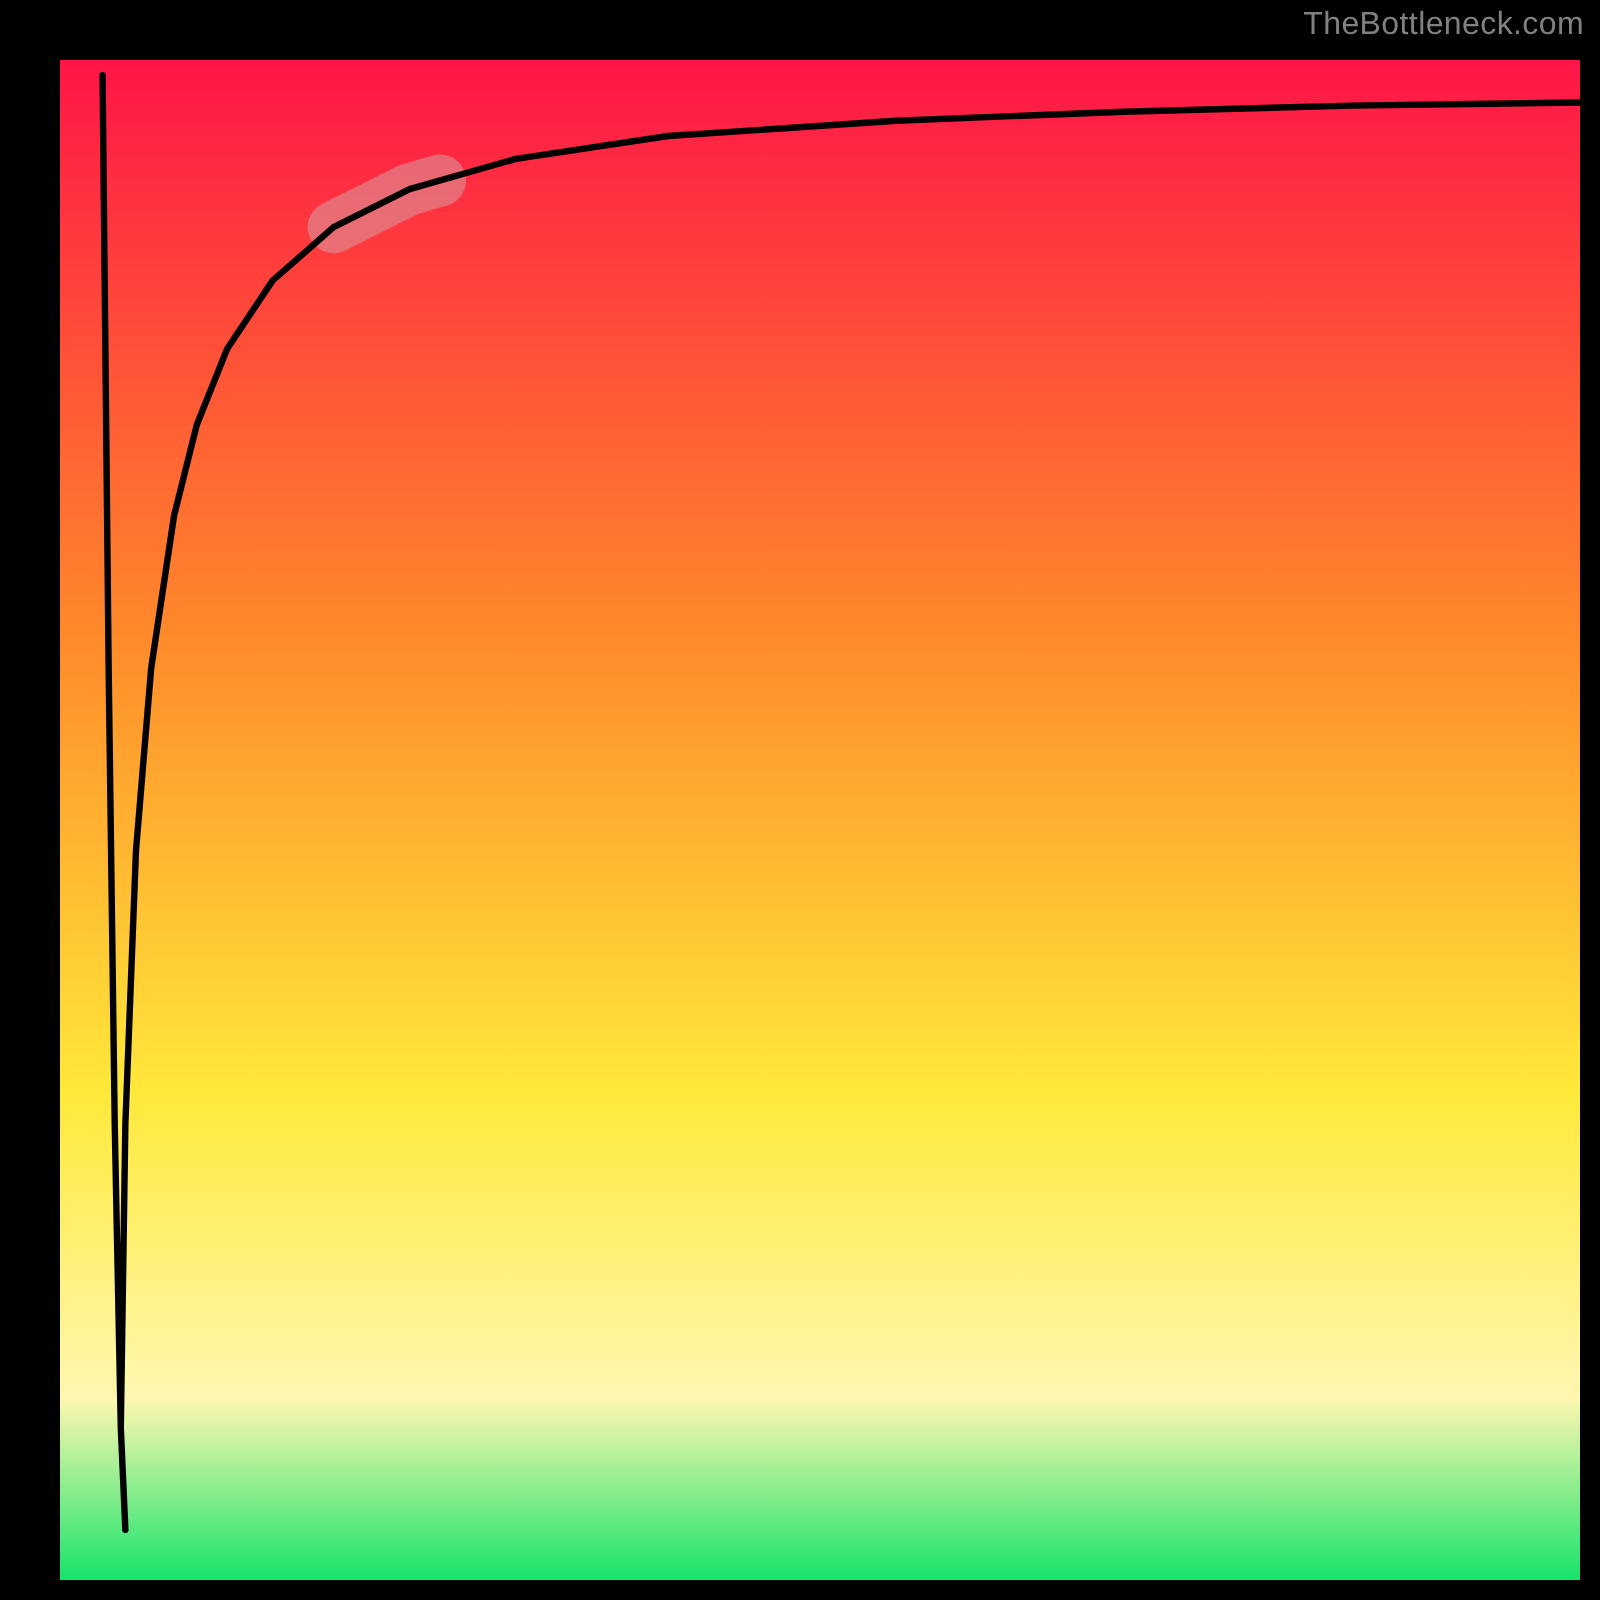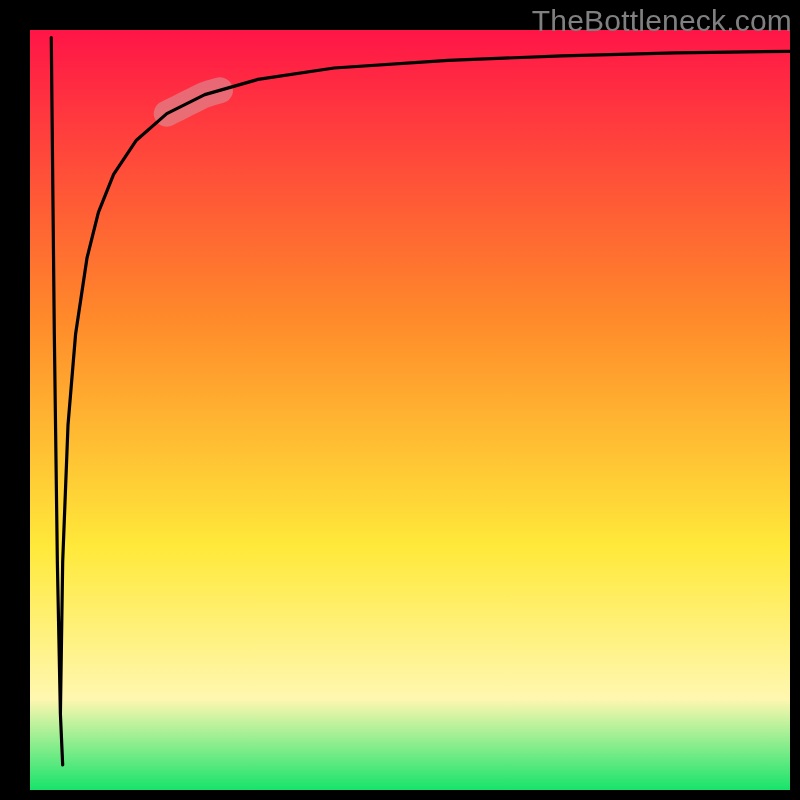--- a/index.html
+++ b/index.html
@@ -13,21 +13,21 @@
   .stage {
     position: relative;
     width: 800px;
     height: 800px;
   }
   .watermark {
     position: absolute;
     top: 4px;
     right: 8px;
     color: #808080;
-    font-size: 30px;
+    font-size: 16px;
     font-weight: 500;
     font-family: Arial, Helvetica, sans-serif;
     letter-spacing: 0.2px;
     z-index: 30;
   }
   svg {
     position: absolute;
     top: 0;
     left: 0;
   }

